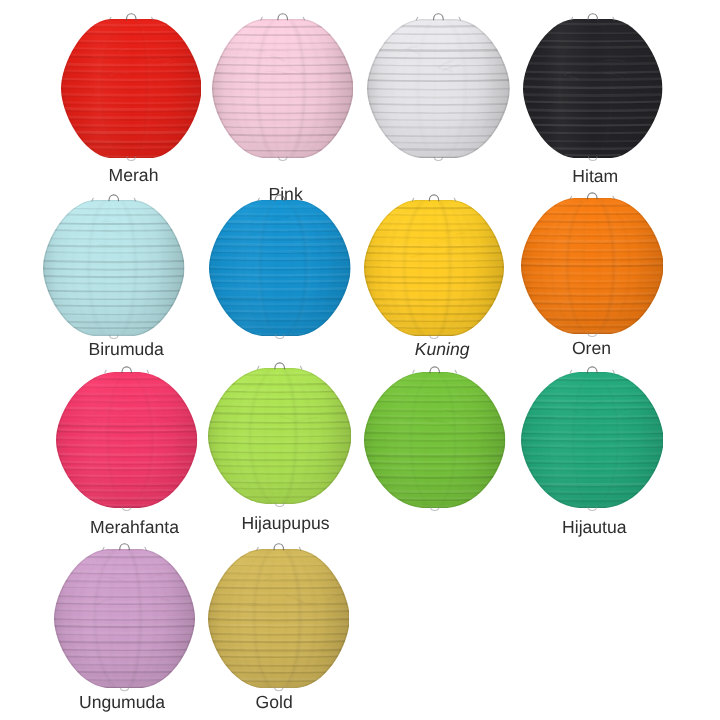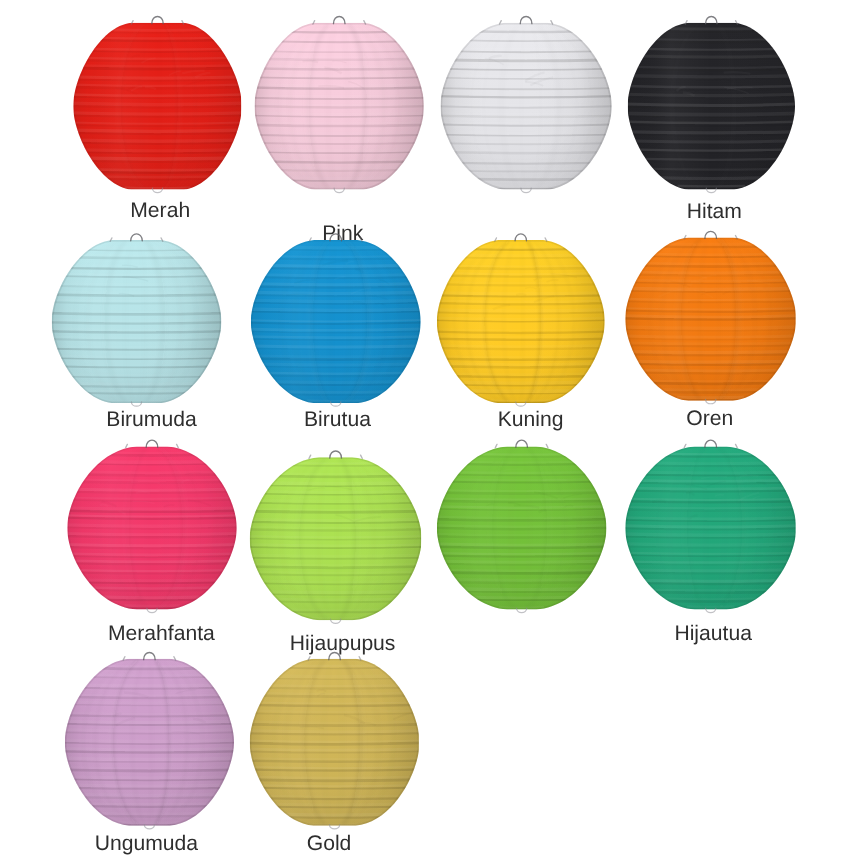--- a/index.html
+++ b/index.html
@@ -713,21 +713,20 @@
               <path d="M 69 19.2 L 71 15.1"></path>
               <path d="M 131 19.2 L 129 15.1"></path>
             </g>
           </g>
           <g>
             <g fill="none" stroke="#8f8f97" stroke-width="1.5" stroke-linecap="round" opacity="0.55">
               <path d="M 94 216.2 C 94 223.2 106 223.2 106 216.2"></path>
             </g>
           </g>
         </svg></div>
-      <div class="label" style="left: -128px; width: 400px; top: 151.8px;">Birutua</div>
     </div>
     <div class="cell" style="left: 364.2px; top: 187.7px; width: 140px;">
       <div class="lantern" style="width: 140px; height: 152.9px;"><svg width="140" height="152.9" viewBox="0 0 200 225.02" preserveAspectRatio="none">
           <g transform="translate(0 17.66)">
             <defs>
               <linearGradient id="vg6" x1="0" y1="0" x2="0" y2="1">
                 <stop offset="0" stop-color="#ffd226"></stop>
                 <stop offset="0.30" stop-color="#ffce25"></stop>
                 <stop offset="0.62" stop-color="#ffcb24"></stop>
                 <stop offset="1" stop-color="#f2c122"></stop>
@@ -831,21 +830,21 @@
               <path d="M 69 19.2 L 71 15.1"></path>
               <path d="M 131 19.2 L 129 15.1"></path>
             </g>
           </g>
           <g>
             <g fill="none" stroke="#8f8f97" stroke-width="1.5" stroke-linecap="round" opacity="0.55">
               <path d="M 94 216.2 C 94 223.2 106 223.2 106 216.2"></path>
             </g>
           </g>
         </svg></div>
-      <div class="label" style="left: -122px; width: 400px; top: 151.8px;">Kuning</div>
+      <div class="label" style="left: -122px; width: 400px; top: 151.8px; font-style: italic;">Kuning</div>
     </div>
     <div class="cell" style="left: 520.75px; top: 186px; width: 142.5px;">
       <div class="lantern" style="width: 142.5px; height: 152.9px;"><svg width="142.5" height="152.9" viewBox="0 0 200 225.02" preserveAspectRatio="none">
           <g transform="translate(0 17.66)">
             <defs>
               <linearGradient id="vg7" x1="0" y1="0" x2="0" y2="1">
                 <stop offset="0" stop-color="#fb7e12"></stop>
                 <stop offset="0.30" stop-color="#f57b11"></stop>
                 <stop offset="0.62" stop-color="#f27910"></stop>
                 <stop offset="1" stop-color="#e6730f"></stop>
@@ -1069,21 +1068,21 @@
             </g>
           </g>
           <g>
             <g fill="none" stroke="#8f8f97" stroke-width="1.5" stroke-linecap="round" opacity="0.55">
               <path d="M 94 216.2 C 94 223.2 106 223.2 106 216.2"></path>
             </g>
           </g>
         </svg></div>
       <div class="label" style="left: -121.75px; width: 400px; top: 156.6px;">Merahfanta</div>
     </div>
-    <div class="cell" style="left: 207.7px; top: 369px; width: 143.4px;">
+    <div class="cell" style="left: 207.7px; top: 356px; width: 143.4px;">
       <div class="lantern" style="width: 143.4px; height: 152.9px;"><svg width="143.4" height="152.9" viewBox="0 0 200 225.02" preserveAspectRatio="none">
           <g transform="translate(0 17.66)">
             <defs>
               <linearGradient id="vg9" x1="0" y1="0" x2="0" y2="1">
                 <stop offset="0" stop-color="#b1e855"></stop>
                 <stop offset="0.30" stop-color="#ade352"></stop>
                 <stop offset="0.62" stop-color="#abe051"></stop>
                 <stop offset="1" stop-color="#a3d54d"></stop>
               </linearGradient>
               <linearGradient id="hg9" x1="0" y1="0" x2="1" y2="0">

